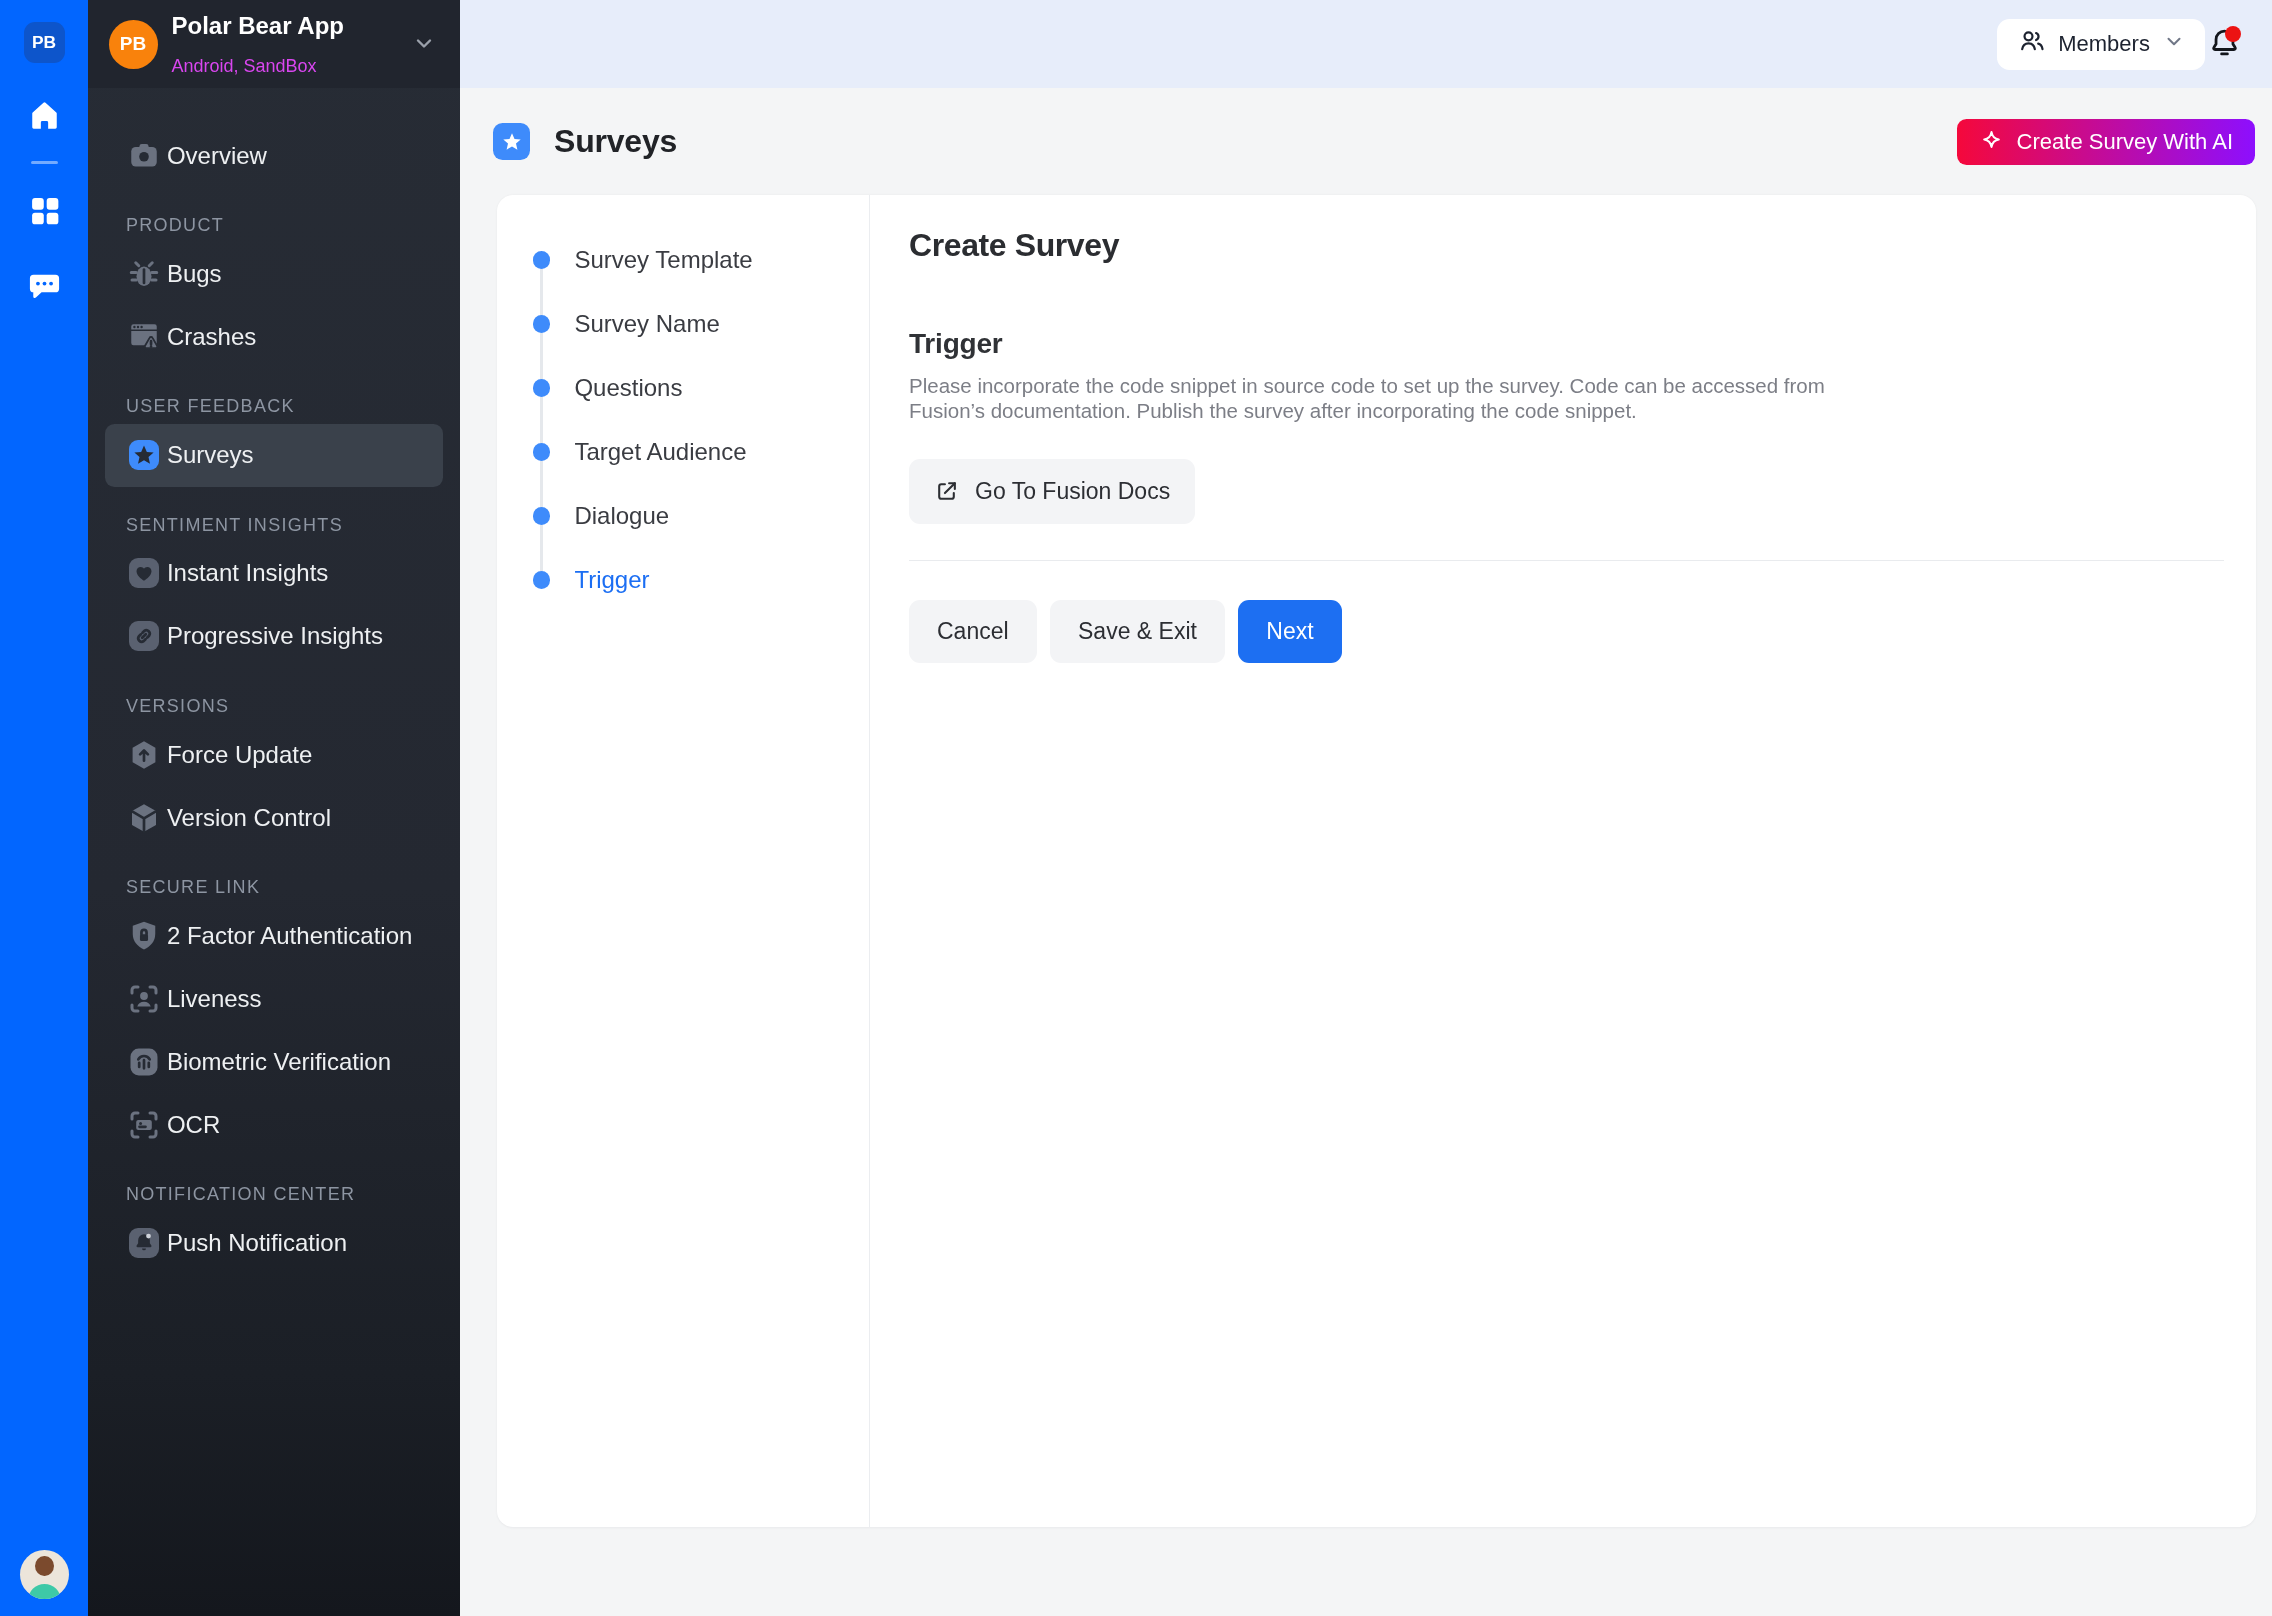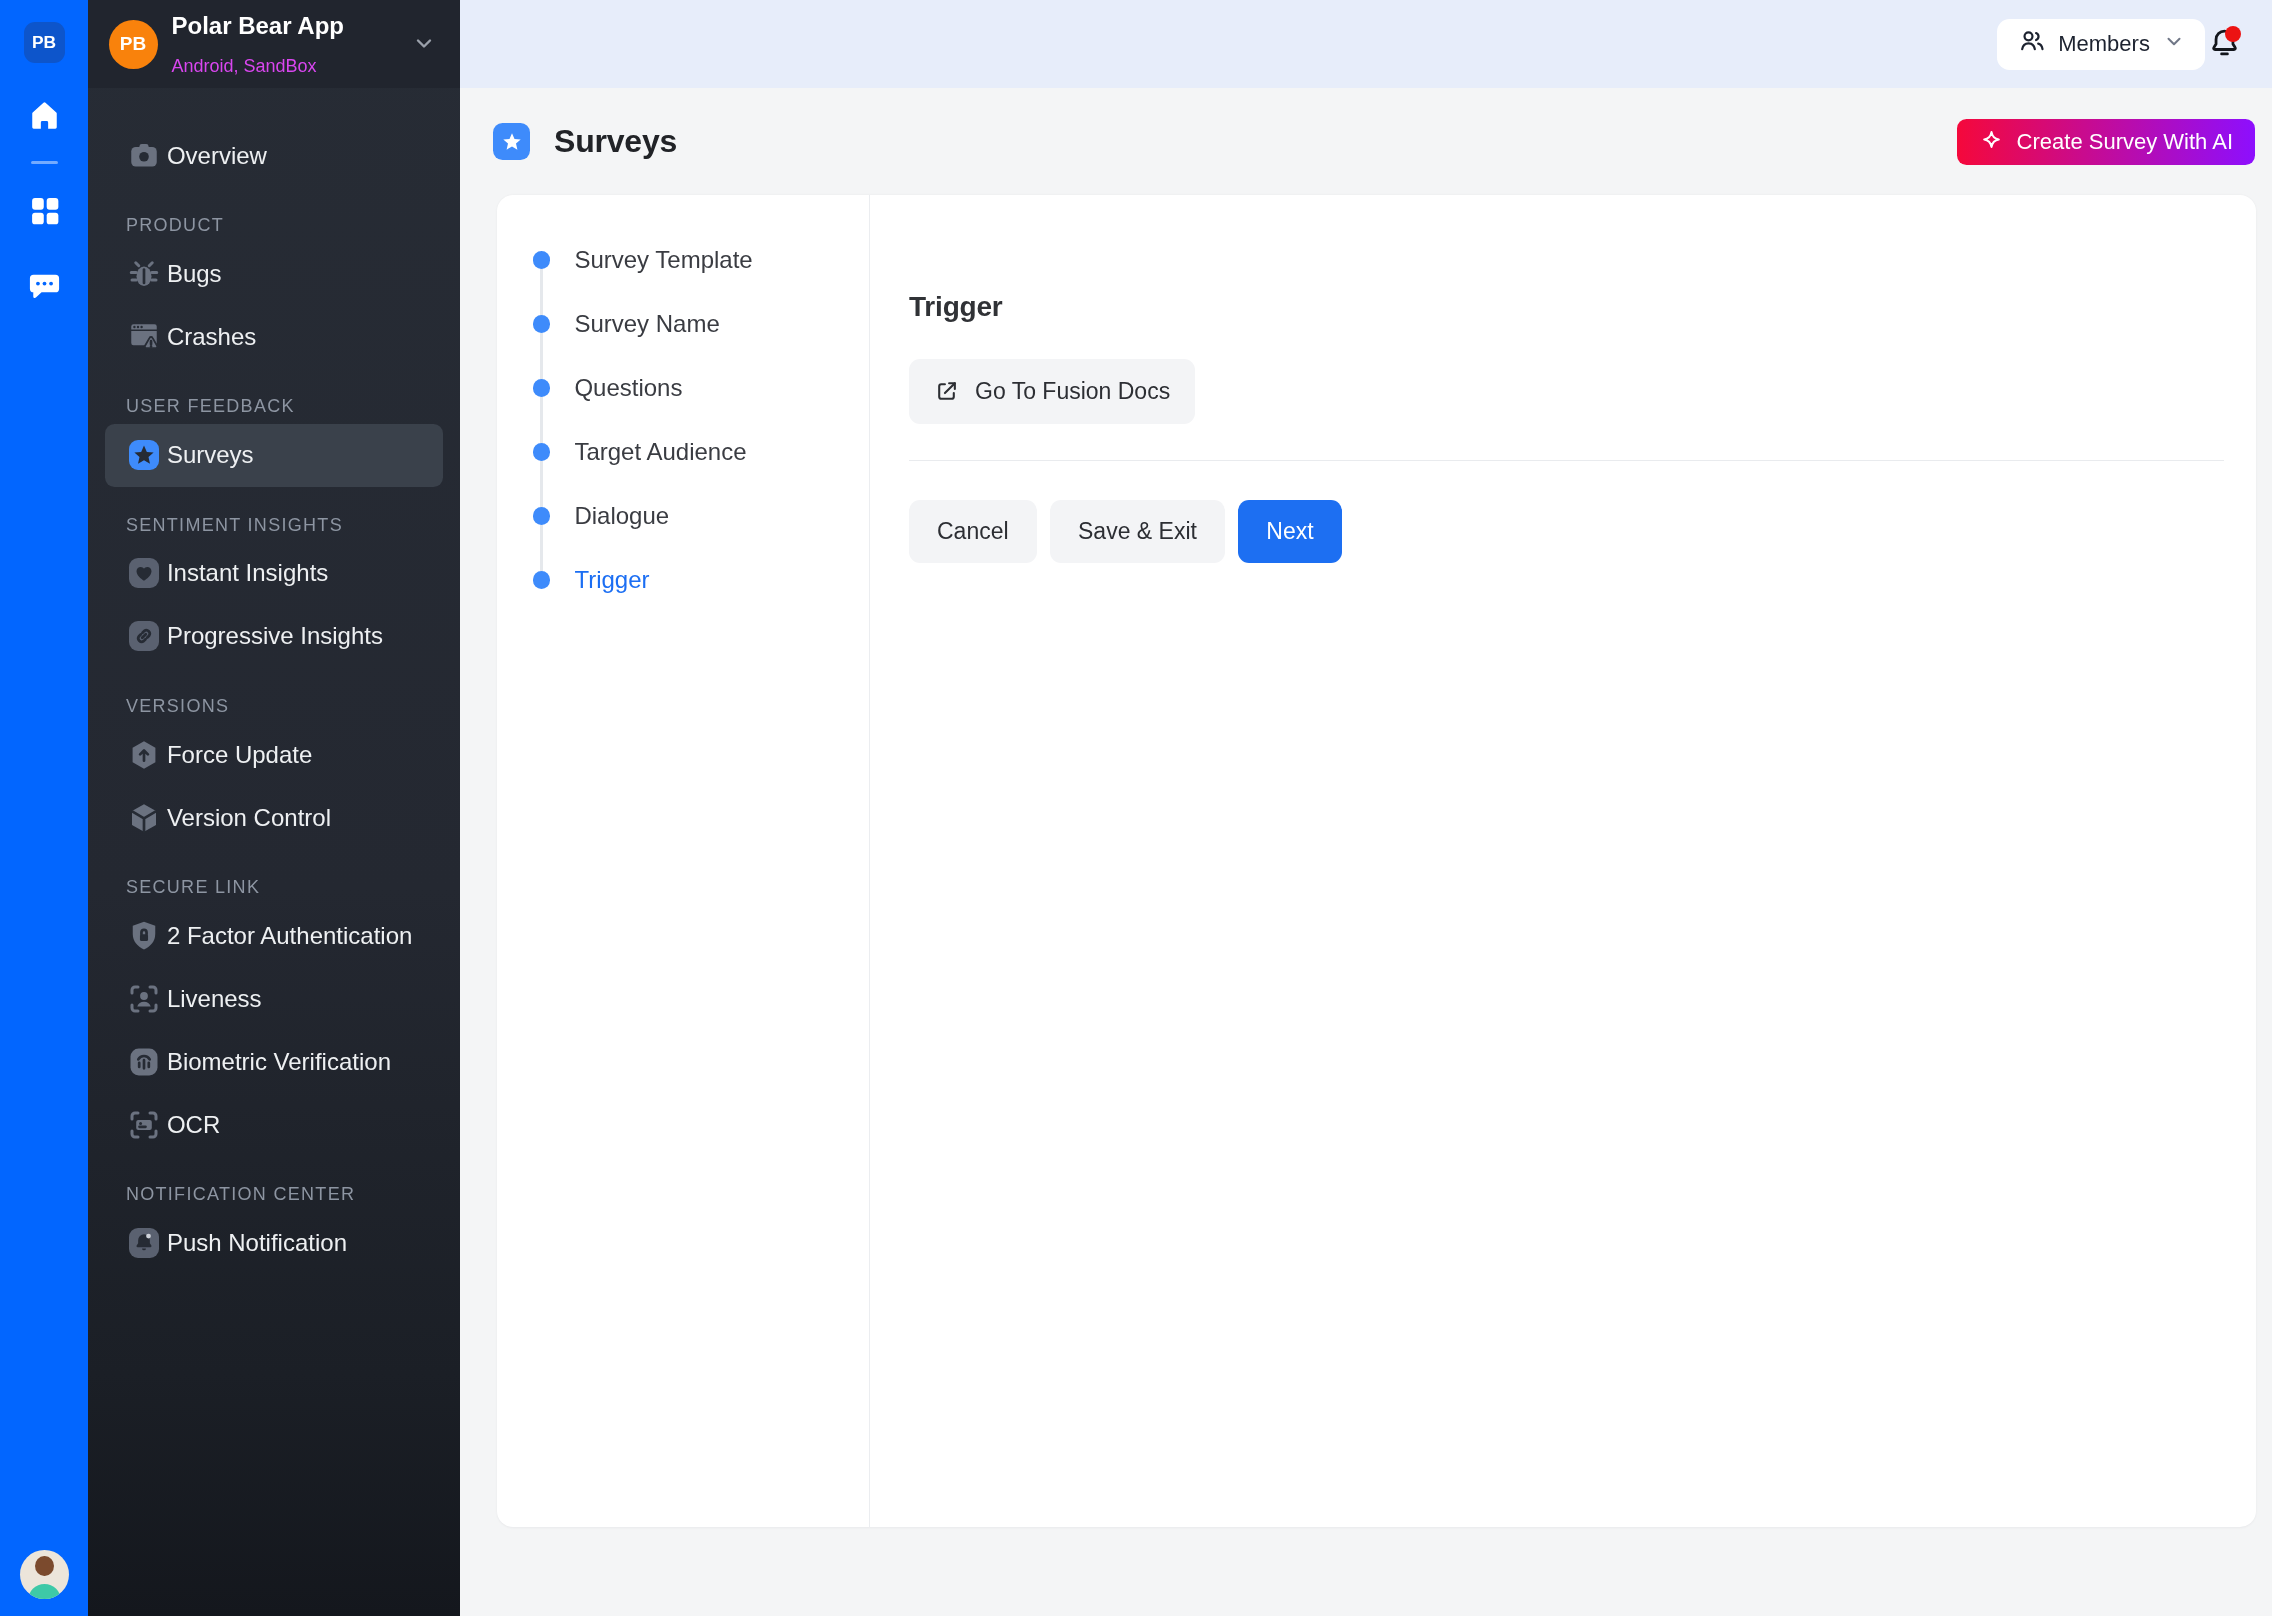--- a/index.html
+++ b/index.html
@@ -346,21 +346,23 @@
           <span class="step-dot"></span>
           <span class="label">Dialogue</span>
         </div>
         <div class="step active">
           <span class="step-dot"></span>
           <span class="label">Trigger</span>
         </div>
       </div>
 
       <div class="content">
+        <h1>Create Survey</h1>
         <h2>Trigger</h2>
+        <p class="desc">Please incorporate the code snippet in source code to set up the survey. Code can be accessed from Fusion’s documentation. Publish the survey after incorporating the code snippet.</p>
         <button class="docs-btn">
           <svg viewBox="0 0 24 24">
               <path d="M10.5 5H7a2 2 0 0 0-2 2v10a2 2 0 0 0 2 2h10a2 2 0 0 0 2-2v-3.5"></path>
               <path d="M14.5 4H20v5.5"></path>
               <path d="M20 4l-9.5 9.5"></path>
             </svg>
           <span>Go To Fusion Docs</span>
         </button>
         <hr>
         <div class="actions">

